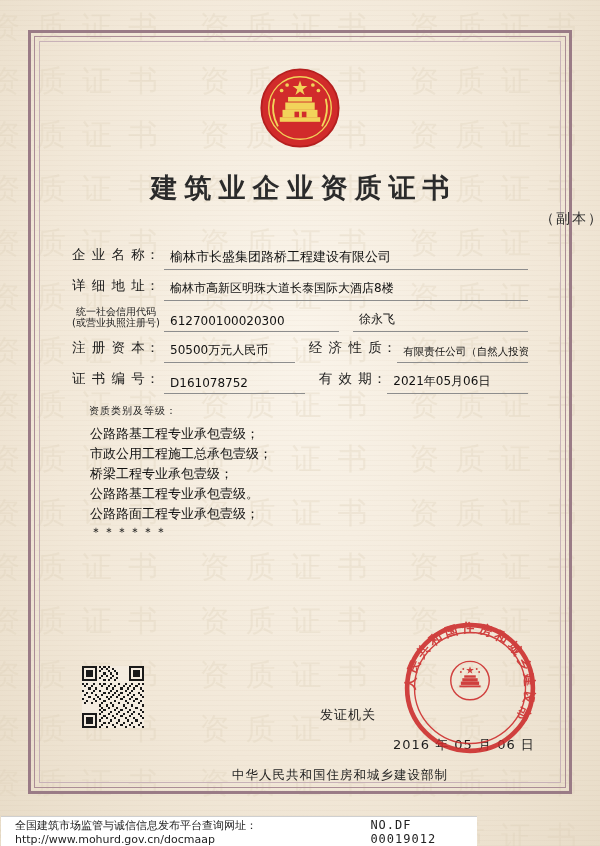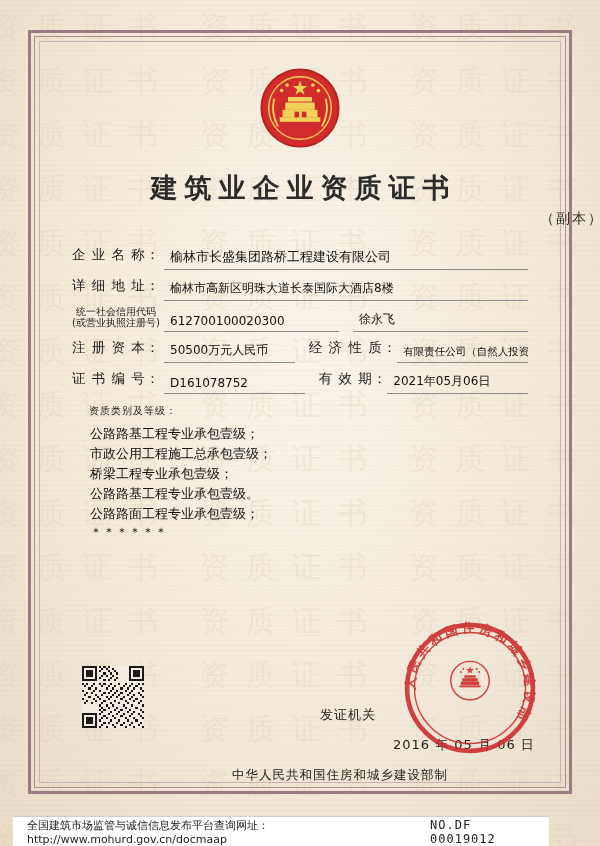--- a/index.html
+++ b/index.html
@@ -236,23 +236,23 @@
     left: 396px;
     bottom: 84px;
     width: 148px;
     height: 148px;
     opacity: 0.88;
   }
 
   
   .footer {
     position: absolute;
-    left: 13px;
+    left: 1px;
     bottom: 0;
-    width: 536px;
+    width: 476px;
     height: 30px;
     background: #ffffff;
     border-top: 1px solid #cfcfcf;
     display: flex;
     align-items: center;
     justify-content: space-between;
     padding: 0 14px;
     box-sizing: border-box;
     font-family: "DejaVu Sans", sans-serif;
     font-size: 11px;

